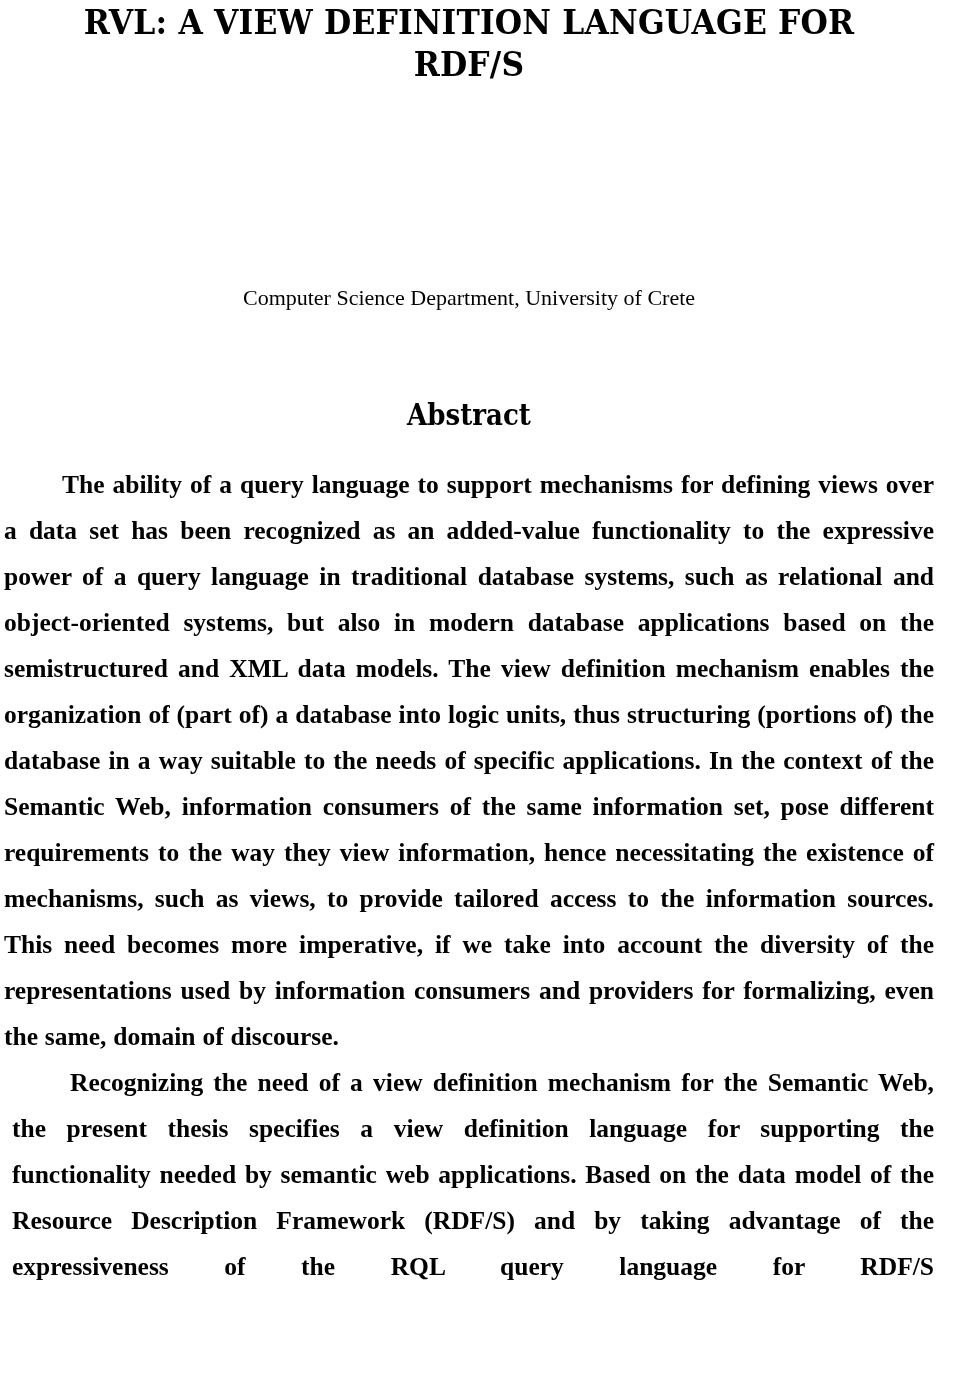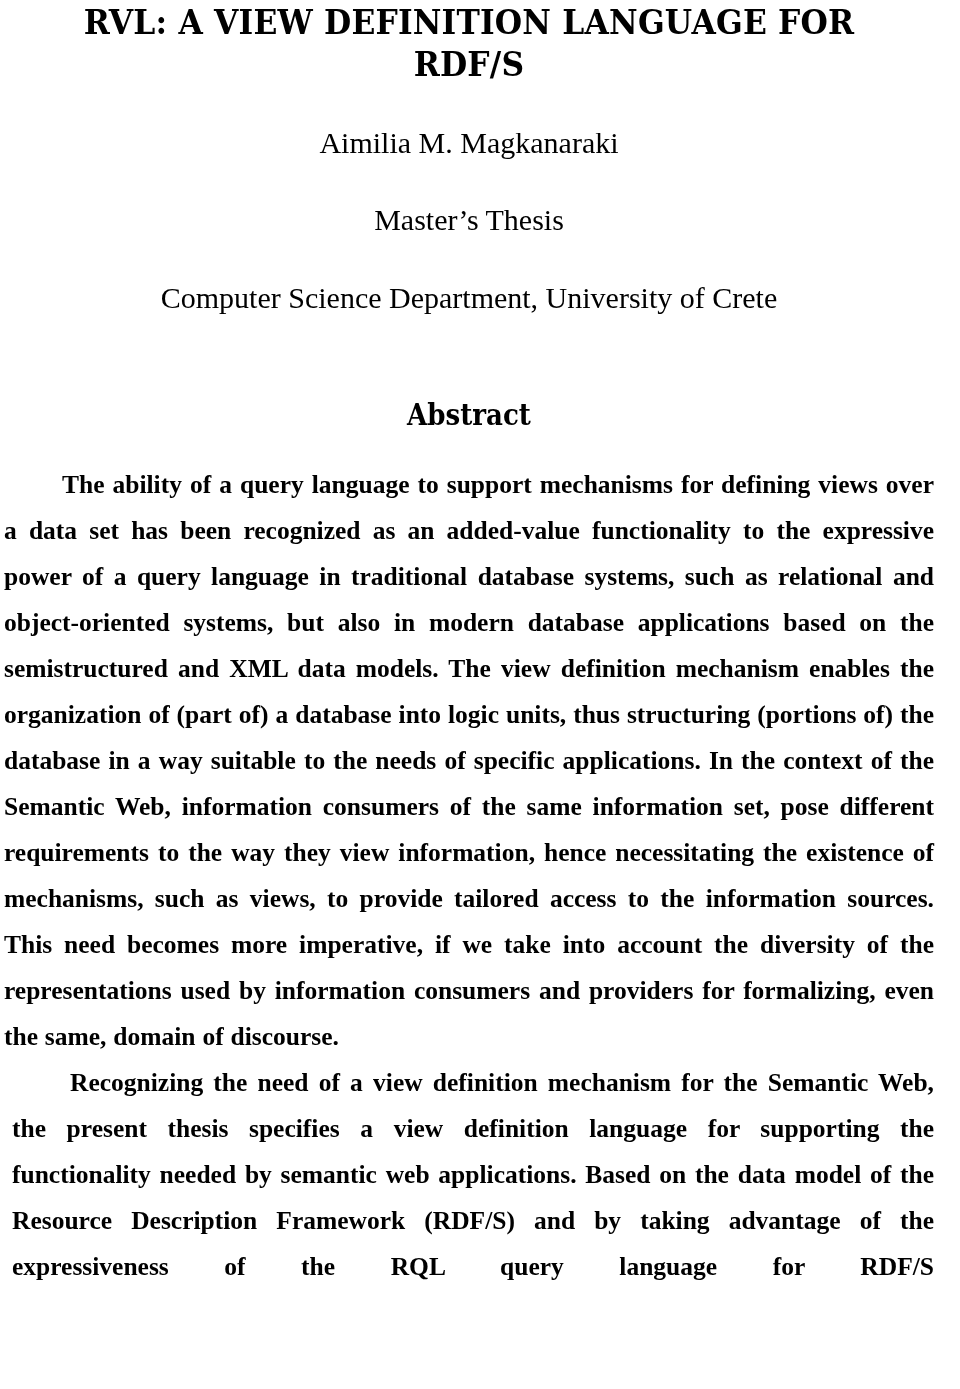--- a/index.html
+++ b/index.html
@@ -59,21 +59,21 @@
     font-size: 30px;
     line-height: 34px;
     margin: 0;
     position: absolute;
     top: 203px;
     left: 0;
     right: 0;
   }
   .department {
     text-align: center;
-    font-size: 30px;
+    font-size: 22px;
     line-height: 34px;
     margin: 0;
     position: absolute;
     top: 281px;
     left: 0;
     right: 0;
   }
 
   
   .abstract-heading {
@@ -126,23 +126,21 @@
 </head>
 <body>
 
 <div class="page">
 
   <h1 class="doc-title">
     <span class="title-line">RVL: A VIEW DEFINITION LANGUAGE FOR</span>
     <span class="title-line">RDF/S</span>
   </h1>
 
-  <div class="author">Aimilia M. Magkanaraki</div>
 
-  <div class="thesis-type">Master’s Thesis</div>
 
   <div class="department">Computer Science Department, University of Crete</div>
 
   <h2 class="abstract-heading">Abstract</h2>
 
   <div class="abstract-body">
     <p class="indented">The ability of a query language to support mechanisms for defining views over a data set has been recognized as an added-value functionality to the expressive power of a query language in traditional database systems, such as relational and object-oriented systems, but also in modern database applications based on the semistructured and XML data models. The view definition mechanism enables the organization of (part of) a database into logic units, thus structuring (portions of) the database in a way suitable to the needs of specific applications. In the context of the Semantic Web, information consumers of the same information set, pose different requirements to the way they view information, hence necessitating the existence of mechanisms, such as views, to provide tailored access to the information sources. This need becomes more imperative, if we take into account the diversity of the representations used by information consumers and providers for formalizing, even the same, domain of discourse.</p>
     <p class="indented clipped">Recognizing the need of a view definition mechanism for the Semantic Web, the present thesis specifies a view definition language for supporting the functionality needed by semantic web applications. Based on the data model of the Resource Description Framework (RDF/S) and by taking advantage of the expressiveness of the RQL query language for RDF/S</p>
   </div>
 

